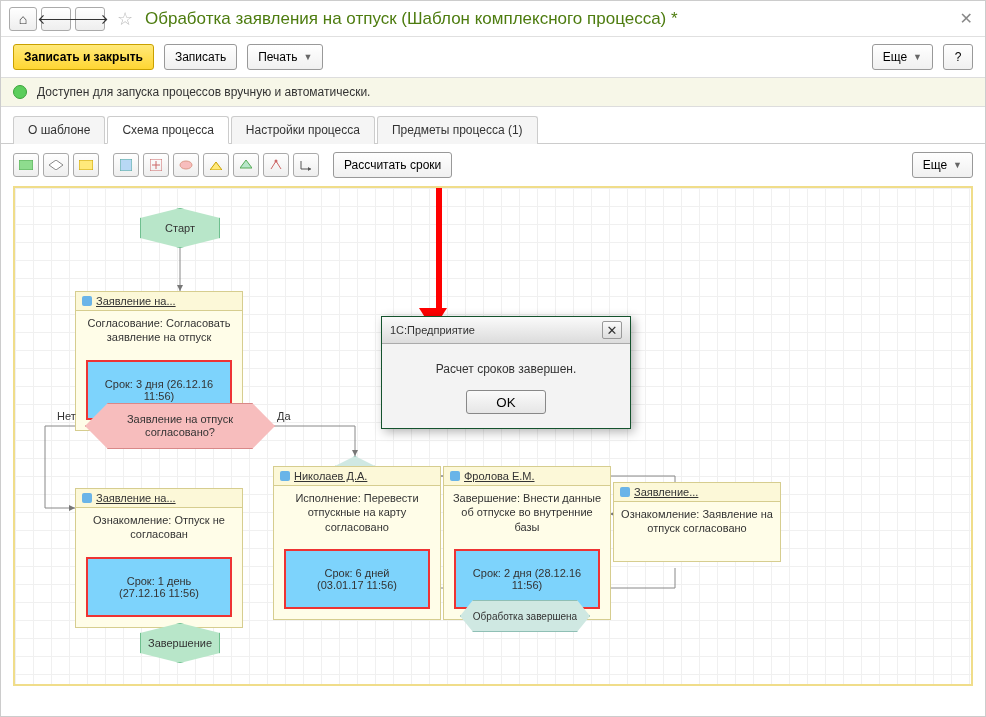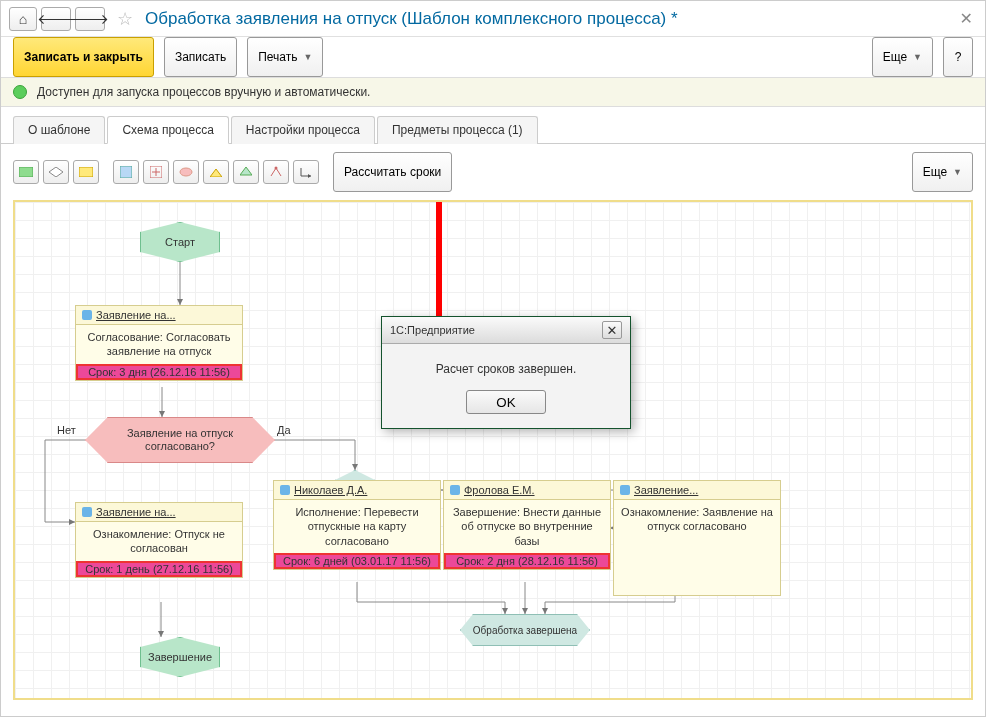--- a/index.html
+++ b/index.html
@@ -5,26 +5,26 @@
 * { box-sizing: border-box; margin: 0; padding: 0; font-family: Arial, sans-serif; }
 body { background: #fff; font-size: 12px; color: #333; }
 .window { width: 986px; height: 717px; border: 1px solid #ccc; position: relative; background: #fff; }
 
 
 .titlebar { height: 36px; display: flex; align-items: center; padding: 0 8px; border-bottom: 1px solid #e0e0e0; }
 .nav-btn { width: 28px; height: 24px; border: 1px solid #aaa; background: linear-gradient(#fff,#eee); border-radius: 3px; margin-right: 4px; display: flex; align-items: center; justify-content: center; cursor: pointer; font-size: 14px; }
 .nav-group { display: flex; margin-right: 8px; }
 .nav-group .nav-btn { width: 30px; }
 .star { width: 20px; margin-right: 8px; color: #bbb; font-size: 18px; }
-.title { font-size: 17px; color: #0369a1; }
+.title { font-size: 17px; color: #4d7c0f; }
 .close-x { margin-left: auto; font-size: 16px; color: #888; cursor: pointer; padding: 4px; }
 
 
 .cmdbar { height: 40px; display: flex; align-items: center; padding: 0 12px; gap: 10px; }
-.btn { height: 40px; padding: 0 10px; border: 1px solid #999; background: linear-gradient(#fff,#f0f0f0); border-radius: 3px; cursor: pointer; display: inline-flex; align-items: center; font-size: 12px; }
+.btn { height: 26px; padding: 0 10px; border: 1px solid #999; background: linear-gradient(#fff,#f0f0f0); border-radius: 3px; cursor: pointer; display: inline-flex; align-items: center; font-size: 12px; }
 .btn-primary { background: linear-gradient(#ffe97a,#ffd633); border-color: #c9a000; font-weight: bold; }
 .btn .drop { margin-left: 6px; font-size: 9px; color: #666; }
 .flex-spacer { flex: 1; }
 .help-btn { width: 30px; justify-content: center; }
 
 
 .statusbar { height: 30px; background: #f7f7e8; display: flex; align-items: center; padding: 0 12px; border-top: 1px solid #ddd; border-bottom: 1px solid #ddd; }
 .status-dot { width: 14px; height: 14px; background: #5cce5c; border-radius: 50%; margin-right: 10px; border: 1px solid #3ba33b; }
 
 
@@ -46,21 +46,21 @@
 
 
 .node-start, .node-end { position: absolute; left: 125px; width: 80px; height: 40px; background: #b8e6c9; border: 1px solid #6fbf8f; clip-path: polygon(50% 0, 100% 25%, 100% 75%, 50% 100%, 0 75%, 0 25%); display: flex; align-items: center; justify-content: center; font-size: 11px; }
 .node-start { top: 20px; }
 .node-end { top: 435px; }
 
 .task-node { position: absolute; width: 168px; background: #fffde8; border: 1px solid #d6cd8f; font-size: 11px; }
 .task-head { padding: 3px 6px; border-bottom: 1px solid #d6cd8f; display: flex; align-items: center; gap: 4px; background: #fcf8d8; text-decoration: underline; }
 .task-head .pi { width: 10px; height: 10px; background: #6ab4e8; border-radius: 2px; }
 .task-body { padding: 5px 6px; text-align: center; line-height: 1.3; }
-.task-deadline { border: 2px solid #e33; margin: 0; padding: 0; text-align: center; background: #ec4899; }
+.task-deadline { border: 2px solid #e33; margin: 10px; padding: 16px; text-align: center; background: #7dd3fc; }
 
 .decision { position: absolute; left: 70px; top: 215px; width: 190px; height: 46px; background: #f7bdbd; border: 1px solid #d98888; clip-path: polygon(12% 0, 88% 0, 100% 50%, 88% 100%, 12% 100%, 0 50%); display: flex; align-items: center; justify-content: center; text-align: center; font-size: 11px; padding: 0 20px; line-height: 1.2; }
 .dec-label { position: absolute; font-size: 11px; }
 
 .merge { position: absolute; width: 130px; height: 32px; background: #cfe8e2; border: 1px solid #8fbfb5; clip-path: polygon(10% 0, 90% 0, 100% 50%, 90% 100%, 10% 100%, 0 50%); display: flex; align-items: center; justify-content: center; font-size: 10px; }
 .merge-small { position: absolute; width: 40px; height: 20px; background: #cfe8e2; border: 1px solid #8fbfb5; clip-path: polygon(50% 0, 100% 50%, 50% 100%, 0 50%); }
 
 
 .dialog { position: absolute; left: 380px; top: 315px; width: 250px; background: #f3f3f3; border: 1px solid #14532d; box-shadow: 3px 3px 10px rgba(0,0,0,.3); z-index: 10; }
 .dlg-title { background: linear-gradient(#fafafa,#dcdcdc); border-bottom: 1px solid #aaa; padding: 4px 8px; display: flex; align-items: center; font-size: 11px; }
@@ -247,21 +247,21 @@
 
     <div class="task-node" style="left:428px; top:278px;">
       <div class="task-head">
           <span class="pi"></span>
           <span>Фролова Е.М.</span>
         </div>
       <div class="task-body">Завершение: Внести данные об отпуске во внутренние базы</div>
       <div class="task-deadline">Срок: 2 дня (28.12.16 11:56)</div>
     </div>
 
-    <div class="task-node" style="left:598px; top:278px; height:116px;">
+    <div class="task-node" style="left:598px; top:294px; height:80px;">
       <div class="task-head">
           <span class="pi"></span>
           <span>Заявление...</span>
         </div>
       <div class="task-body" style="padding-top:5px;">Ознакомление: Заявление на отпуск согласовано</div>
     </div>
 
     <div class="merge" style="left:445px; top:412px;">
         <span>Обработка завершена</span>
       </div>

